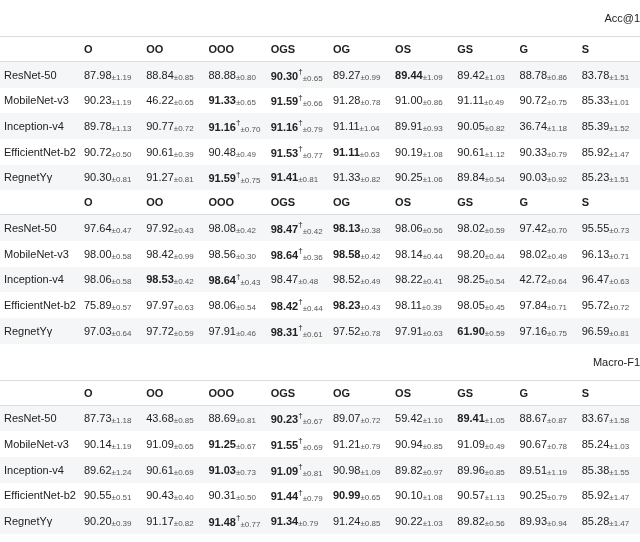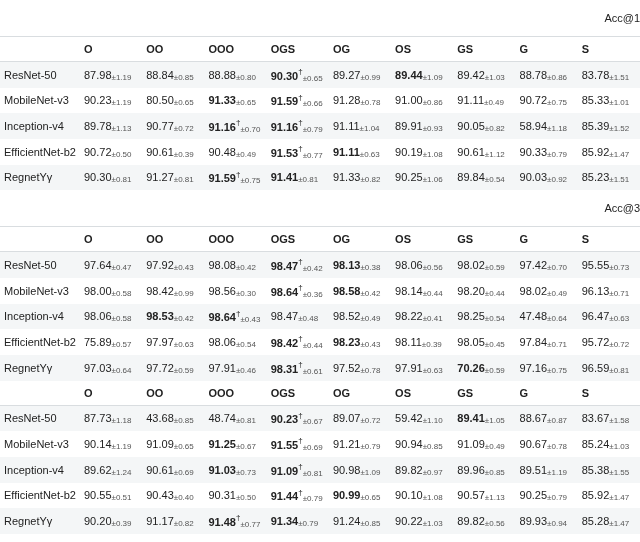--- a/index.html
+++ b/index.html
@@ -66,39 +66,39 @@
         <td><span class="val bold"><span class="main">90.30</span><span class="dag">†</span><span class="sub">±0.65</span></span></td>
         <td><span class="val"><span class="main">89.27</span><span class="sub">±0.99</span></span></td>
         <td><span class="val bold"><span class="main">89.44</span><span class="sub">±1.09</span></span></td>
         <td><span class="val"><span class="main">89.42</span><span class="sub">±1.03</span></span></td>
         <td><span class="val"><span class="main">88.78</span><span class="sub">±0.86</span></span></td>
         <td><span class="val"><span class="main">83.78</span><span class="sub">±1.51</span></span></td>
       </tr>
       <tr class="">
         <td class="model">MobileNet-v3</td>
         <td><span class="val"><span class="main">90.23</span><span class="sub">±1.19</span></span></td>
-        <td><span class="val"><span class="main">80.50</span><span class="sub">±0.65</span></span></td>
+        <td><span class="val"><span class="main">46.22</span><span class="sub">±0.65</span></span></td>
         <td><span class="val bold"><span class="main">91.33</span><span class="sub">±0.65</span></span></td>
         <td><span class="val bold"><span class="main">91.59</span><span class="dag">†</span><span class="sub">±0.66</span></span></td>
         <td><span class="val"><span class="main">91.28</span><span class="sub">±0.78</span></span></td>
         <td><span class="val"><span class="main">91.00</span><span class="sub">±0.86</span></span></td>
         <td><span class="val"><span class="main">91.11</span><span class="sub">±0.49</span></span></td>
         <td><span class="val"><span class="main">90.72</span><span class="sub">±0.75</span></span></td>
         <td><span class="val"><span class="main">85.33</span><span class="sub">±1.01</span></span></td>
       </tr>
       <tr class="zebra">
         <td class="model">Inception-v4</td>
         <td><span class="val"><span class="main">89.78</span><span class="sub">±1.13</span></span></td>
         <td><span class="val"><span class="main">90.77</span><span class="sub">±0.72</span></span></td>
         <td><span class="val bold"><span class="main">91.16</span><span class="dag">†</span><span class="sub">±0.70</span></span></td>
         <td><span class="val bold"><span class="main">91.16</span><span class="dag">†</span><span class="sub">±0.79</span></span></td>
         <td><span class="val"><span class="main">91.11</span><span class="sub">±1.04</span></span></td>
         <td><span class="val"><span class="main">89.91</span><span class="sub">±0.93</span></span></td>
         <td><span class="val"><span class="main">90.05</span><span class="sub">±0.82</span></span></td>
-        <td><span class="val"><span class="main">58.94</span><span class="sub">±1.18</span></span></td>
+        <td><span class="val"><span class="main">36.74</span><span class="sub">±1.18</span></span></td>
         <td><span class="val"><span class="main">85.39</span><span class="sub">±1.52</span></span></td>
       </tr>
       <tr class="">
         <td class="model">EfficientNet-b2</td>
         <td><span class="val"><span class="main">90.72</span><span class="sub">±0.50</span></span></td>
         <td><span class="val"><span class="main">90.61</span><span class="sub">±0.39</span></span></td>
         <td><span class="val"><span class="main">90.48</span><span class="sub">±0.49</span></span></td>
         <td><span class="val bold"><span class="main">91.53</span><span class="dag">†</span><span class="sub">±0.77</span></span></td>
         <td><span class="val bold"><span class="main">91.11</span><span class="sub">±0.63</span></span></td>
         <td><span class="val"><span class="main">90.19</span><span class="sub">±1.08</span></span></td>
@@ -112,23 +112,20 @@
         <td><span class="val"><span class="main">91.27</span><span class="sub">±0.81</span></span></td>
         <td><span class="val bold"><span class="main">91.59</span><span class="dag">†</span><span class="sub">±0.75</span></span></td>
         <td><span class="val bold"><span class="main">91.41</span><span class="sub">±0.81</span></span></td>
         <td><span class="val"><span class="main">91.33</span><span class="sub">±0.82</span></span></td>
         <td><span class="val"><span class="main">90.25</span><span class="sub">±1.06</span></span></td>
         <td><span class="val"><span class="main">89.84</span><span class="sub">±0.54</span></span></td>
         <td><span class="val"><span class="main">90.03</span><span class="sub">±0.92</span></span></td>
         <td><span class="val"><span class="main">85.23</span><span class="sub">±1.51</span></span></td>
       </tr>
       <tr>
-        <td class="section-title" colspan="10">Acc@3</td>
-      </tr>
-      <tr>
         <th></th>
         <th>O</th>
         <th>OO</th>
         <th>OOO</th>
         <th>OGS</th>
         <th>OG</th>
         <th>OS</th>
         <th>GS</th>
         <th>G</th>
         <th>S</th>
@@ -159,21 +156,21 @@
       </tr>
       <tr class="zebra">
         <td class="model">Inception-v4</td>
         <td><span class="val"><span class="main">98.06</span><span class="sub">±0.58</span></span></td>
         <td><span class="val bold"><span class="main">98.53</span><span class="sub">±0.42</span></span></td>
         <td><span class="val bold"><span class="main">98.64</span><span class="dag">†</span><span class="sub">±0.43</span></span></td>
         <td><span class="val"><span class="main">98.47</span><span class="sub">±0.48</span></span></td>
         <td><span class="val"><span class="main">98.52</span><span class="sub">±0.49</span></span></td>
         <td><span class="val"><span class="main">98.22</span><span class="sub">±0.41</span></span></td>
         <td><span class="val"><span class="main">98.25</span><span class="sub">±0.54</span></span></td>
-        <td><span class="val"><span class="main">47.48</span><span class="sub">±0.64</span></span></td>
+        <td><span class="val"><span class="main">42.72</span><span class="sub">±0.64</span></span></td>
         <td><span class="val"><span class="main">96.47</span><span class="sub">±0.63</span></span></td>
       </tr>
       <tr class="">
         <td class="model">EfficientNet-b2</td>
         <td><span class="val"><span class="main">75.89</span><span class="sub">±0.57</span></span></td>
         <td><span class="val"><span class="main">97.97</span><span class="sub">±0.63</span></span></td>
         <td><span class="val"><span class="main">98.06</span><span class="sub">±0.54</span></span></td>
         <td><span class="val bold"><span class="main">98.42</span><span class="dag">†</span><span class="sub">±0.44</span></span></td>
         <td><span class="val bold"><span class="main">98.23</span><span class="sub">±0.43</span></span></td>
         <td><span class="val"><span class="main">98.11</span><span class="sub">±0.39</span></span></td>
@@ -182,41 +179,44 @@
         <td><span class="val"><span class="main">95.72</span><span class="sub">±0.72</span></span></td>
       </tr>
       <tr class="zebra">
         <td class="model">RegnetYγ</td>
         <td><span class="val"><span class="main">97.03</span><span class="sub">±0.64</span></span></td>
         <td><span class="val"><span class="main">97.72</span><span class="sub">±0.59</span></span></td>
         <td><span class="val"><span class="main">97.91</span><span class="sub">±0.46</span></span></td>
         <td><span class="val bold"><span class="main">98.31</span><span class="dag">†</span><span class="sub">±0.61</span></span></td>
         <td><span class="val"><span class="main">97.52</span><span class="sub">±0.78</span></span></td>
         <td><span class="val"><span class="main">97.91</span><span class="sub">±0.63</span></span></td>
-        <td><span class="val bold"><span class="main">70.26</span><span class="sub">±0.59</span></span></td>
+        <td><span class="val bold"><span class="main">61.90</span><span class="sub">±0.59</span></span></td>
         <td><span class="val"><span class="main">97.16</span><span class="sub">±0.75</span></span></td>
         <td><span class="val"><span class="main">96.59</span><span class="sub">±0.81</span></span></td>
+      </tr>
+      <tr>
+        <td class="section-title" colspan="10">Macro-F1</td>
       </tr>
       <tr>
         <th></th>
         <th>O</th>
         <th>OO</th>
         <th>OOO</th>
         <th>OGS</th>
         <th>OG</th>
         <th>OS</th>
         <th>GS</th>
         <th>G</th>
         <th>S</th>
       </tr>
       <tr class="zebra">
         <td class="model">ResNet-50</td>
         <td><span class="val"><span class="main">87.73</span><span class="sub">±1.18</span></span></td>
         <td><span class="val"><span class="main">43.68</span><span class="sub">±0.85</span></span></td>
-        <td><span class="val"><span class="main">48.74</span><span class="sub">±0.81</span></span></td>
+        <td><span class="val"><span class="main">88.69</span><span class="sub">±0.81</span></span></td>
         <td><span class="val bold"><span class="main">90.23</span><span class="dag">†</span><span class="sub">±0.67</span></span></td>
         <td><span class="val"><span class="main">89.07</span><span class="sub">±0.72</span></span></td>
         <td><span class="val"><span class="main">59.42</span><span class="sub">±1.10</span></span></td>
         <td><span class="val bold"><span class="main">89.41</span><span class="sub">±1.05</span></span></td>
         <td><span class="val"><span class="main">88.67</span><span class="sub">±0.87</span></span></td>
         <td><span class="val"><span class="main">83.67</span><span class="sub">±1.58</span></span></td>
       </tr>
       <tr class="">
         <td class="model">MobileNet-v3</td>
         <td><span class="val"><span class="main">90.14</span><span class="sub">±1.19</span></span></td>

